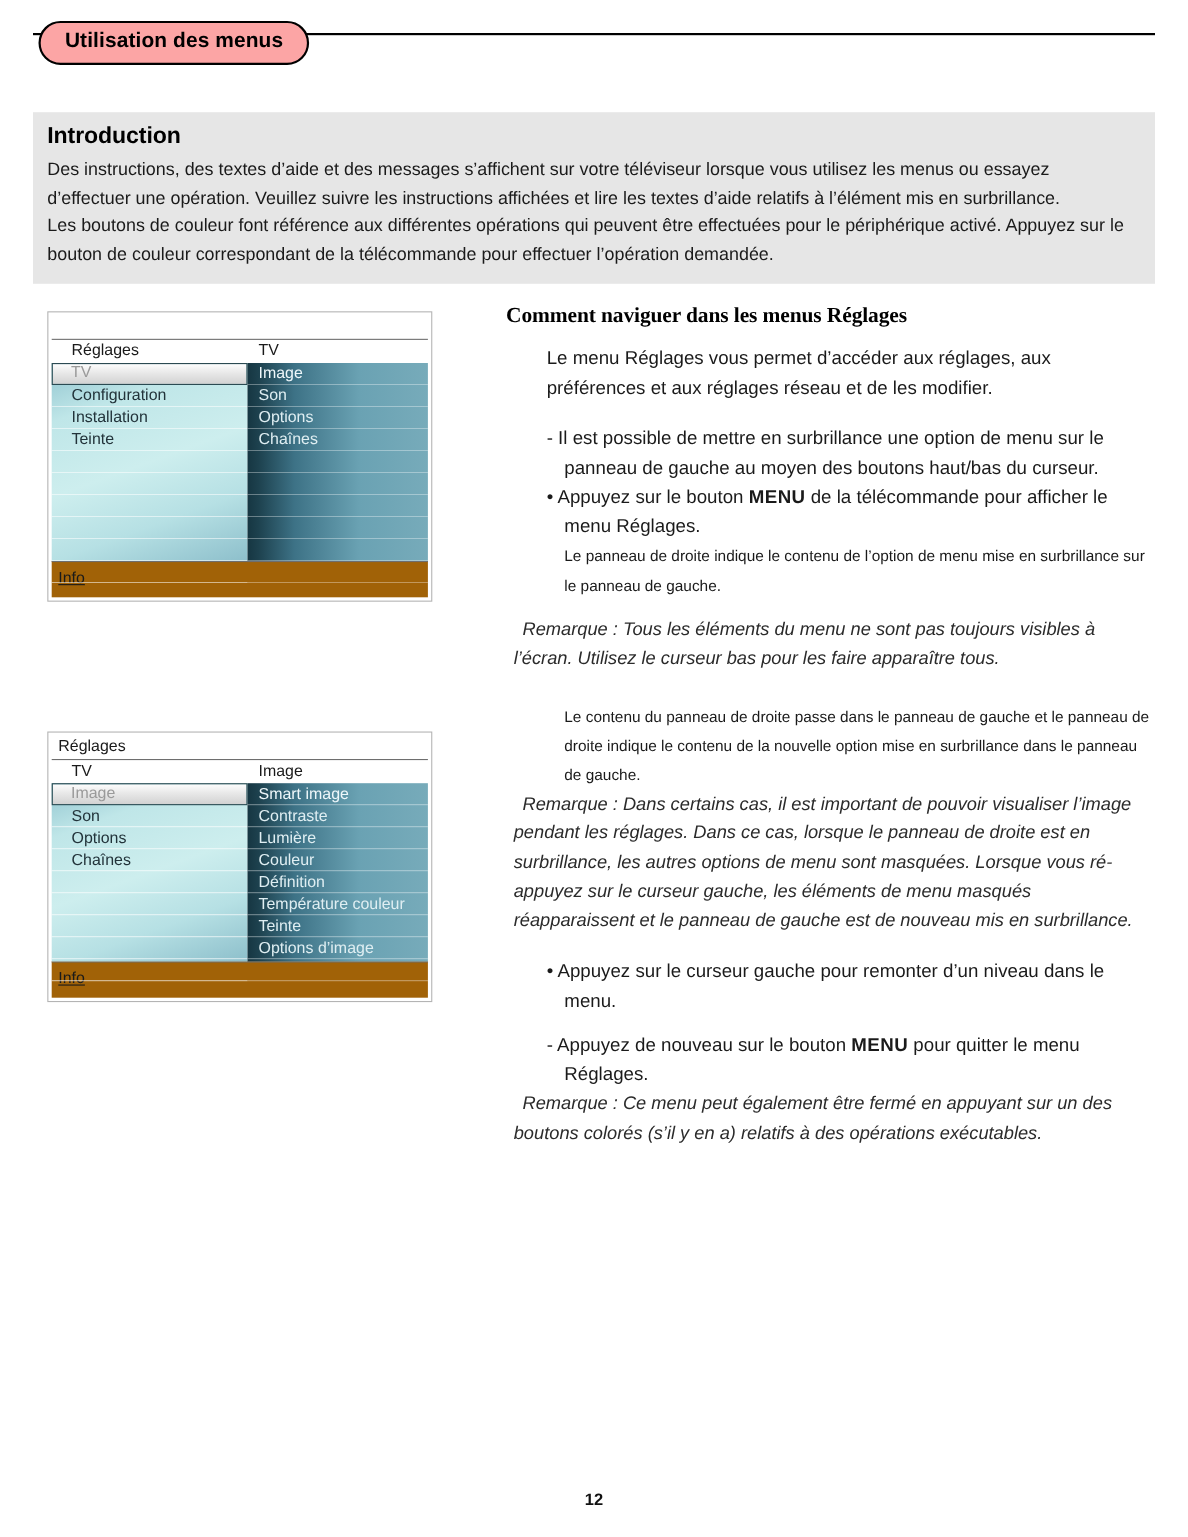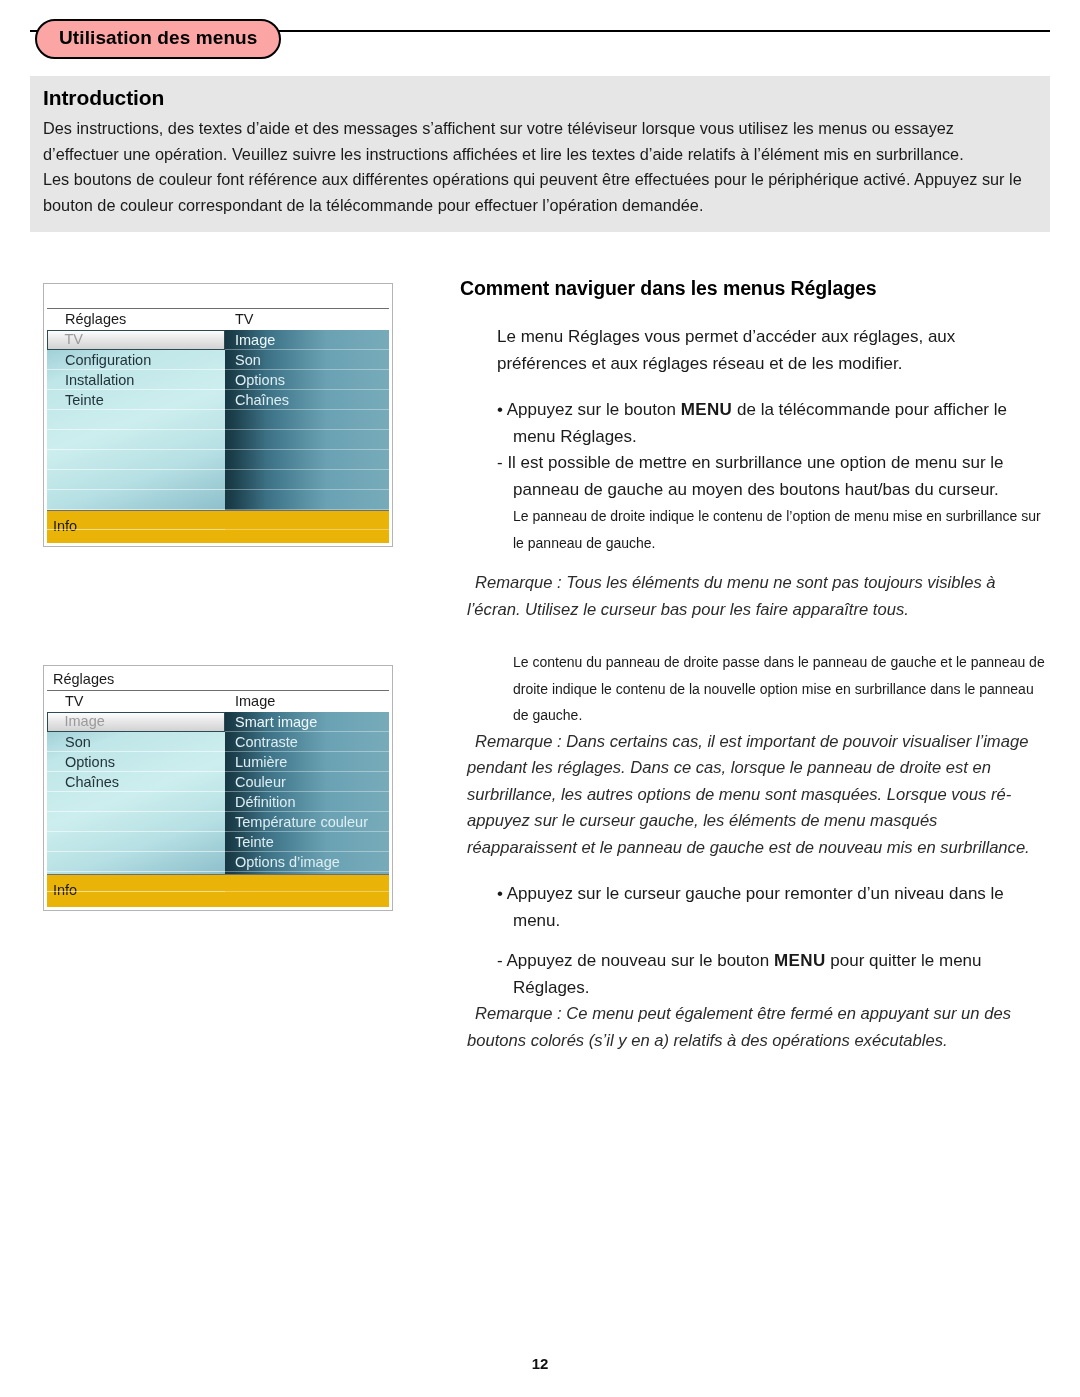--- a/index.html
+++ b/index.html
@@ -42,21 +42,21 @@
     font-size: 19px;
     font-weight: bold;
     letter-spacing: 0.1px;
     color: #000;
     white-space: nowrap;
   }
 
   
   .intro-block {
     position: absolute;
-    top: 76px;
+    top: 102px;
     left: 30px;
     width: 1020px;
     background: #e6e6e6;
     padding: 10px 0 14px 0;
     box-sizing: border-box;
   }
   .intro-title {
     font-size: 21px;
     font-weight: bold;
     color: #000;
@@ -75,22 +75,23 @@
   .right-col {
     position: absolute;
     top: 277px;
     left: 460px;
     width: 585px;
   }
   .rc-title {
     font-size: 19.5px;
     font-weight: bold;
     color: #000;
-    margin: 0 0 24px 0;
+    margin: 0 0 14px 0;
     letter-spacing: -0.1px;
+    font-family: Liberation Serif, serif;
   }
   .rc-body { padding-left: 37px; }
   .rc-p {
     font-size: 17px;
     line-height: 26.5px;
     margin: 0;
     color: #1a1a1a;
   }
   .rc-bullet {
     font-size: 17px;
@@ -197,23 +198,24 @@
     color: #eef7fa;
   }
   .tv-infobar {
     margin: 0 3px 3px 3px;
     height: 33px;
     border-top: 1px solid #6e6e6e;
     font-size: 14.5px;
     line-height: 30px;
     color: #1a1a1a;
     padding-left: 6px;
-    background: #eab308;
+    background: #a16207;
     box-sizing: border-box;
     white-space: nowrap;
+    text-decoration: underline;
   }
 
   
   .page-number {
     position: absolute;
     top: 1355px;
     left: 0;
     width: 1080px;
     text-align: center;
     font-size: 15px;
@@ -302,23 +304,23 @@
   </div>
   <div class="tv-infobar">Info</div>
 </div>
 
 <div class="right-col">
   <div class="rc-title">Comment naviguer dans les menus Réglages</div>
   <div class="rc-body">
     <p class="rc-p">Le menu Réglages vous permet d’accéder aux réglages, aux préférences et aux réglages réseau et de les modifier.</p>
     <div class="gap-md"></div>
 
+    <p class="rc-bullet">- Il est possible de mettre en surbrillance une option de menu sur le panneau de gauche au moyen des boutons haut/bas du curseur.</p>
+
     <p class="rc-bullet"><span>• Appuyez sur le bouton </span><b class="kbd">MENU</b><span> de la télécommande pour afficher le menu Réglages.</span></p>
-
-    <p class="rc-bullet">- Il est possible de mettre en surbrillance une option de menu sur le panneau de gauche au moyen des boutons haut/bas du curseur.</p>
     <p class="rc-cont">Le panneau de droite indique le contenu de l’option de menu mise en surbrillance sur le panneau de gauche.</p>
 
     <div class="gap-sm"></div>
     <p class="rc-note indent1">Remarque : Tous les éléments du menu ne sont pas toujours visibles à l’écran. Utilisez le curseur bas pour les faire apparaître tous.</p>
 
     <div class="gap-lg"></div>
     <p class="rc-cont">Le contenu du panneau de droite passe dans le panneau de gauche et le panneau de droite indique le contenu de la nouvelle option mise en surbrillance dans le panneau de gauche.</p>
     <p class="rc-note indent1">Remarque : Dans certains cas, il est important de pouvoir visualiser l’image pendant les réglages. Dans ce cas, lorsque le panneau de droite est en surbrillance, les autres options de menu sont masquées. Lorsque vous ré-appuyez sur le curseur gauche, les éléments de menu masqués réapparaissent et le panneau de gauche est de nouveau mis en surbrillance.</p>
 
     <div class="gap-md"></div>

